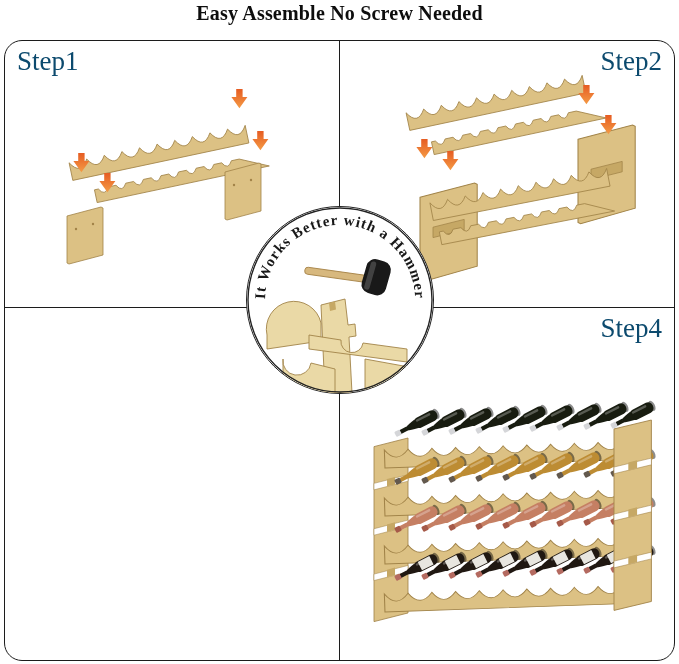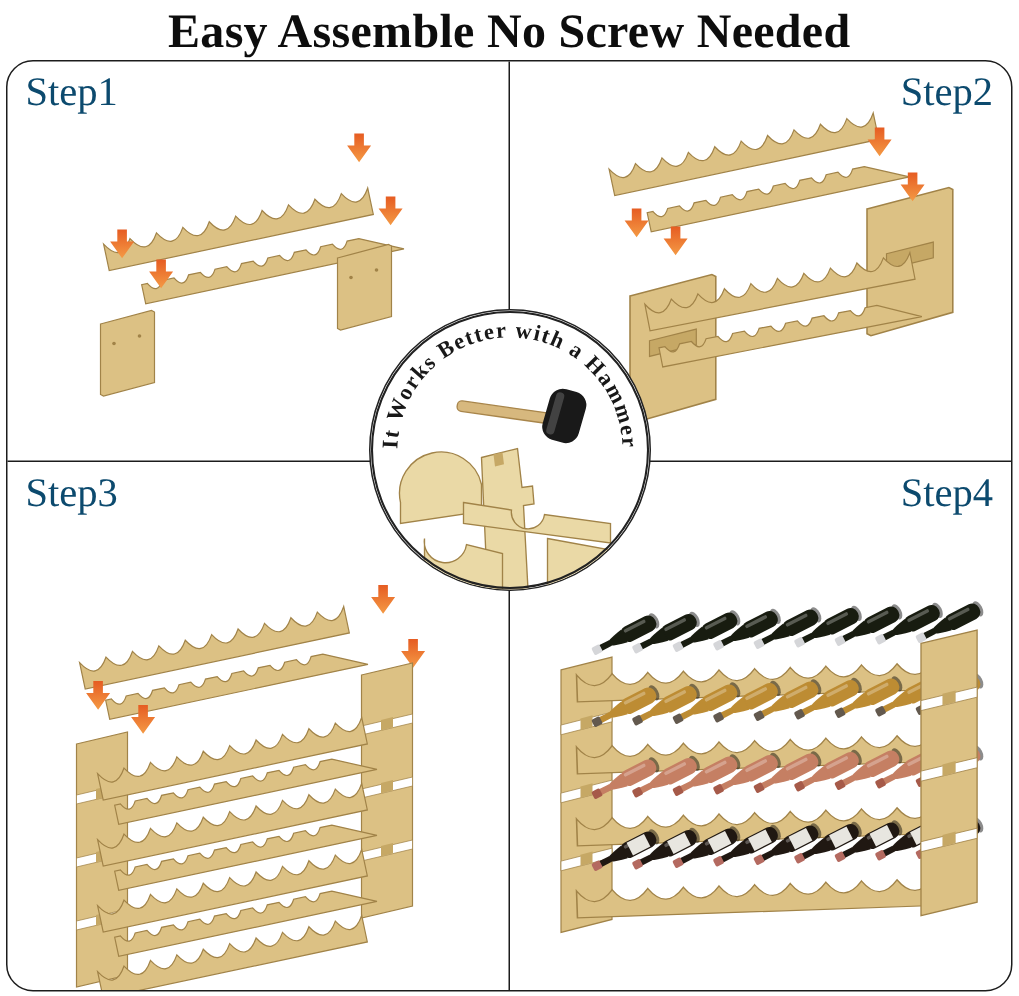--- a/index.html
+++ b/index.html
@@ -1,19 +1,19 @@
 <!DOCTYPE html>
 <html style="--border: #1c1c1c; --wood: #dcc184; --wood_edge: #a18348; --wood_light: #ead9a6; --wood_shadow: #c6a865; --wood_face2: #d3b872; --arrow: #e65c22; --arrow2: #f49a45; --handle: #d7b87e; --mallet: #191919; --row1_body: #181c10; --row1_cap: #d5d6d9; --row2_body: #bd8c33; --row2_cap: #63594e; --row3_body: #c57f63; --row3_cap: #a65a49; --row4_body: #201812; --row4_cap: #b46a60; --row4_label: #e8e6e0;"><head>
 <meta charset="utf-8">
 <style>
   html,body{margin:0;padding:0;background:#fff;}
   .page{position:relative;width:679px;height:664px;background:#fff;overflow:hidden;
         font-family:"Liberation Serif", serif;color:#111;}
   .title{position:absolute;top:2px;left:0;width:100%;text-align:center;
-         font-size:32px;font-weight:700;letter-spacing:.2px;color:#0d0d0d;}
+         font-size:20px;font-weight:700;letter-spacing:.2px;color:#0d0d0d;}
   .panels{position:absolute;left:4px;top:40px;width:669px;height:619px;
           border:1.6px solid var(--border);border-radius:18px;}
   .divider-v{position:absolute;top:0;bottom:0;left:calc(50% - .7px);width:1.4px;background:var(--border);}
   .divider-h{position:absolute;left:0;right:0;top:265.5px;height:1.4px;background:var(--border);}
   .quad{position:absolute;overflow:hidden;}
   .q1{left:0;top:0;width:334px;height:266px;}
   .q2{left:335px;top:0;width:334px;height:266px;text-decoration:underline;}
   .q3{left:0;top:267px;width:334px;height:352px;}
   .q4{left:335px;top:267px;width:334px;height:352px;}
   .quad svg{position:absolute;left:0;top:0;}
@@ -112,40 +112,20 @@
         <use href="#panelB" transform="translate(80,142) scale(1.3)"></use>
         <use href="#rail" transform="translate(88,152) rotate(-11)"></use>
         <use href="#railB" transform="translate(98,184) rotate(-11)"></use>
         <use href="#arrow" transform="translate(240,44) scale(.8)"></use>
         <use href="#arrow" transform="translate(262,74) scale(.8)"></use>
         <use href="#arrow" transform="translate(78,98) scale(.8)"></use>
         <use href="#arrow" transform="translate(104,110) scale(.8)"></use>
       </svg>
     </div>
 
-    <div class="quad q3">
-      <div class="step-label lbl-left">Step3</div>
-      <svg width="334" height="352" viewBox="0 0 334 352">
-        <use href="#rail" transform="translate(46,124) rotate(-12)"></use>
-        <use href="#railB" transform="translate(64,152) rotate(-12)"></use>
-        <use href="#arrow" transform="translate(244,82) scale(.8)"></use>
-        <use href="#arrow" transform="translate(264,118) scale(.8)"></use>
-        <use href="#arrow" transform="translate(54,146) scale(.8)"></use>
-        <use href="#arrow" transform="translate(84,162) scale(.8)"></use>
-        <use href="#sidecol" transform="translate(46,180)"></use>
-        <use href="#sidecol" transform="translate(236,134)"></use>
-        <use href="#rail" transform="translate(58,198) rotate(-12)"></use>
-        <use href="#railB" transform="translate(70,222) rotate(-12)"></use>
-        <use href="#rail" transform="translate(58,242) rotate(-12)"></use>
-        <use href="#railB" transform="translate(70,266) rotate(-12)"></use>
-        <use href="#rail" transform="translate(58,286) rotate(-12)"></use>
-        <use href="#railB" transform="translate(70,310) rotate(-12)"></use>
-        <use href="#rail" transform="translate(58,330) rotate(-12)"></use>
-      </svg>
-    </div>
 
     <div class="quad q4">
       <div class="step-label lbl-right">Step4</div>
       <svg width="334" height="352" viewBox="0 0 334 352">
         <use href="#sidecol" transform="translate(34,130) scale(1,1.08)"></use>
 
         <use href="#rail" transform="translate(44,132) rotate(-2) scale(1.32,1)"></use>
         <use href="#rail" transform="translate(44,180) rotate(-2) scale(1.32,1)"></use>
         <use href="#rail" transform="translate(44,228) rotate(-2) scale(1.32,1)"></use>
         <use href="#rail" transform="translate(44,276) rotate(-2) scale(1.32,1)"></use>

